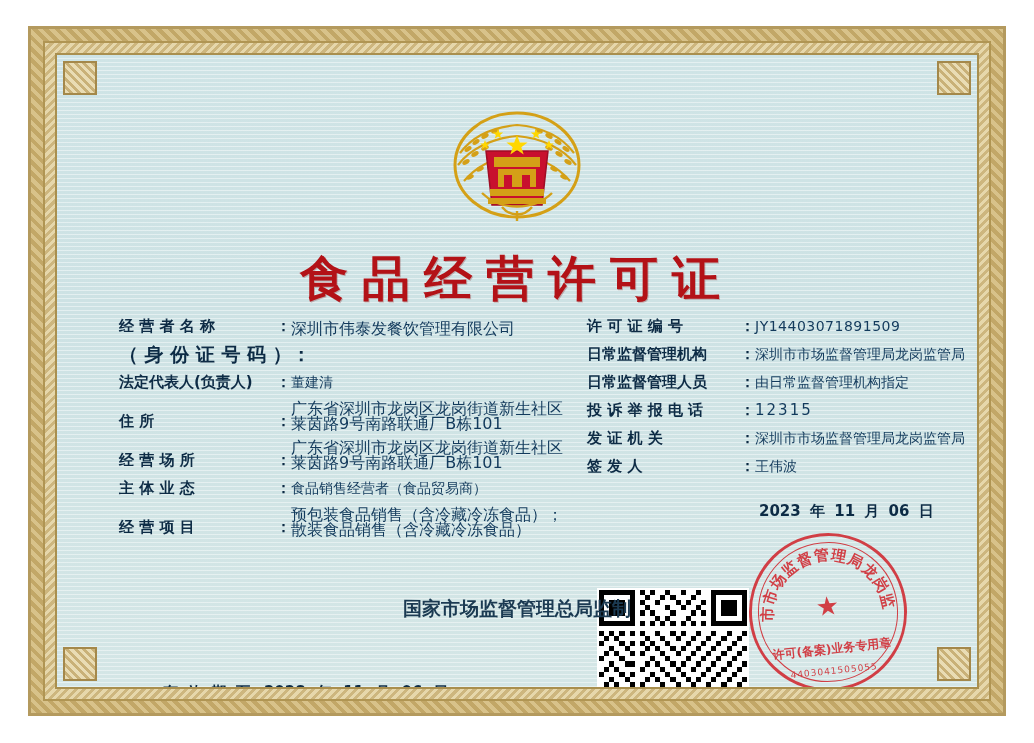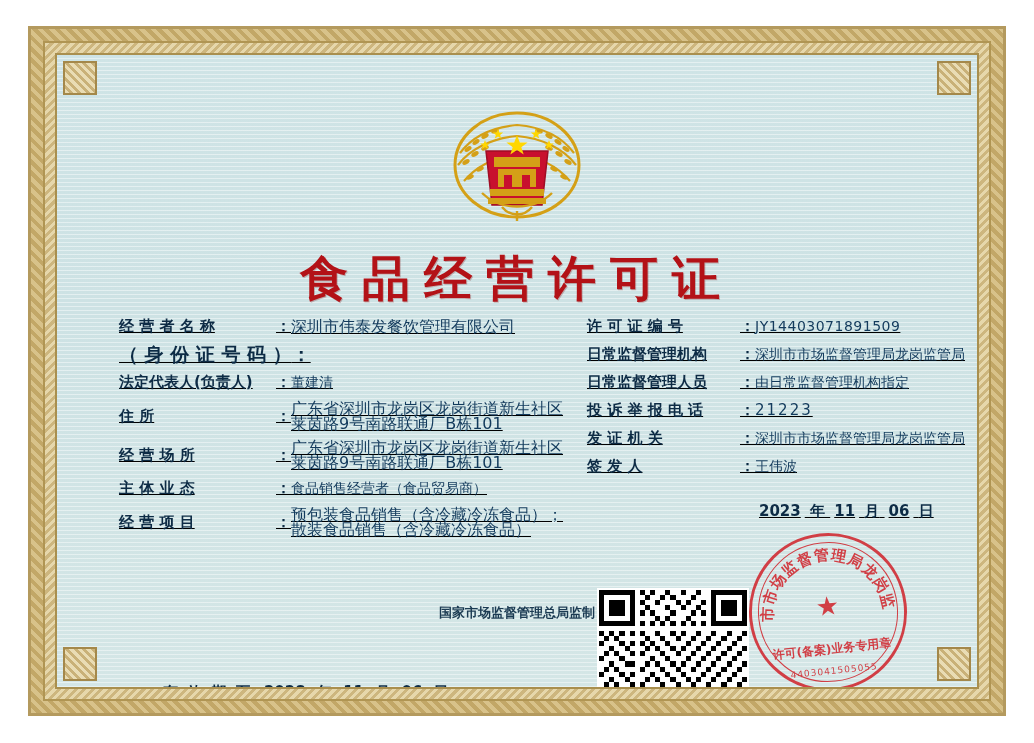--- a/index.html
+++ b/index.html
@@ -99,23 +99,22 @@
   }
   .col {
     position: absolute;
     top: 0;
   }
   .col-left  { left: 0;   width: 452px; }
   .col-right { left: 468px; width: 394px; }
 
   .row {
     display: flex;
-    align-items: center;
+    align-items: flex-end;
     margin-bottom: 9px;
-    text-decoration: underline;
   }
   .lbl {
     flex: 0 0 auto;
     color: #0d2b45;
     font-size: 15px;
     font-weight: bold;
     line-height: 19px;
     white-space: nowrap;
     font-family: "DejaVu Sans", "Liberation Sans", sans-serif;
   }
@@ -227,21 +226,21 @@
   }
   .validity .v-lbl { letter-spacing: 2px; }
   .validity .v-num { padding: 0 6px; font-weight: bold; }
 
   
   .footer {
     position: absolute;
     left: 0; right: 0;
     bottom: 8px;
     text-align: center;
-    font-size: 13px;
+    font-size: 19px;
     color: #1b3a52;
     font-weight: bold;
   }
 </style>
 </head>
 <body>
 
 <div id="cert">
 
   <div class="frame-outer">
@@ -400,21 +399,21 @@
                 <span>：</span>
               </div>
               <div class="val">由日常监督管理机构指定</div>
             </div>
 
             <div class="row">
               <div class="lbl lbl-wide-r spread">
                 <span>投 诉 举 报 电 话</span>
                 <span>：</span>
               </div>
-              <div class="val spaced">21223</div>
+              <div class="val spaced">12315</div>
             </div>
 
             <div class="row">
               <div class="lbl lbl-wide-r spread">
                 <span>发 证 机 关</span>
                 <span>：</span>
               </div>
               <div class="val">深圳市市场监督管理局龙岗监管局</div>
             </div>
 

